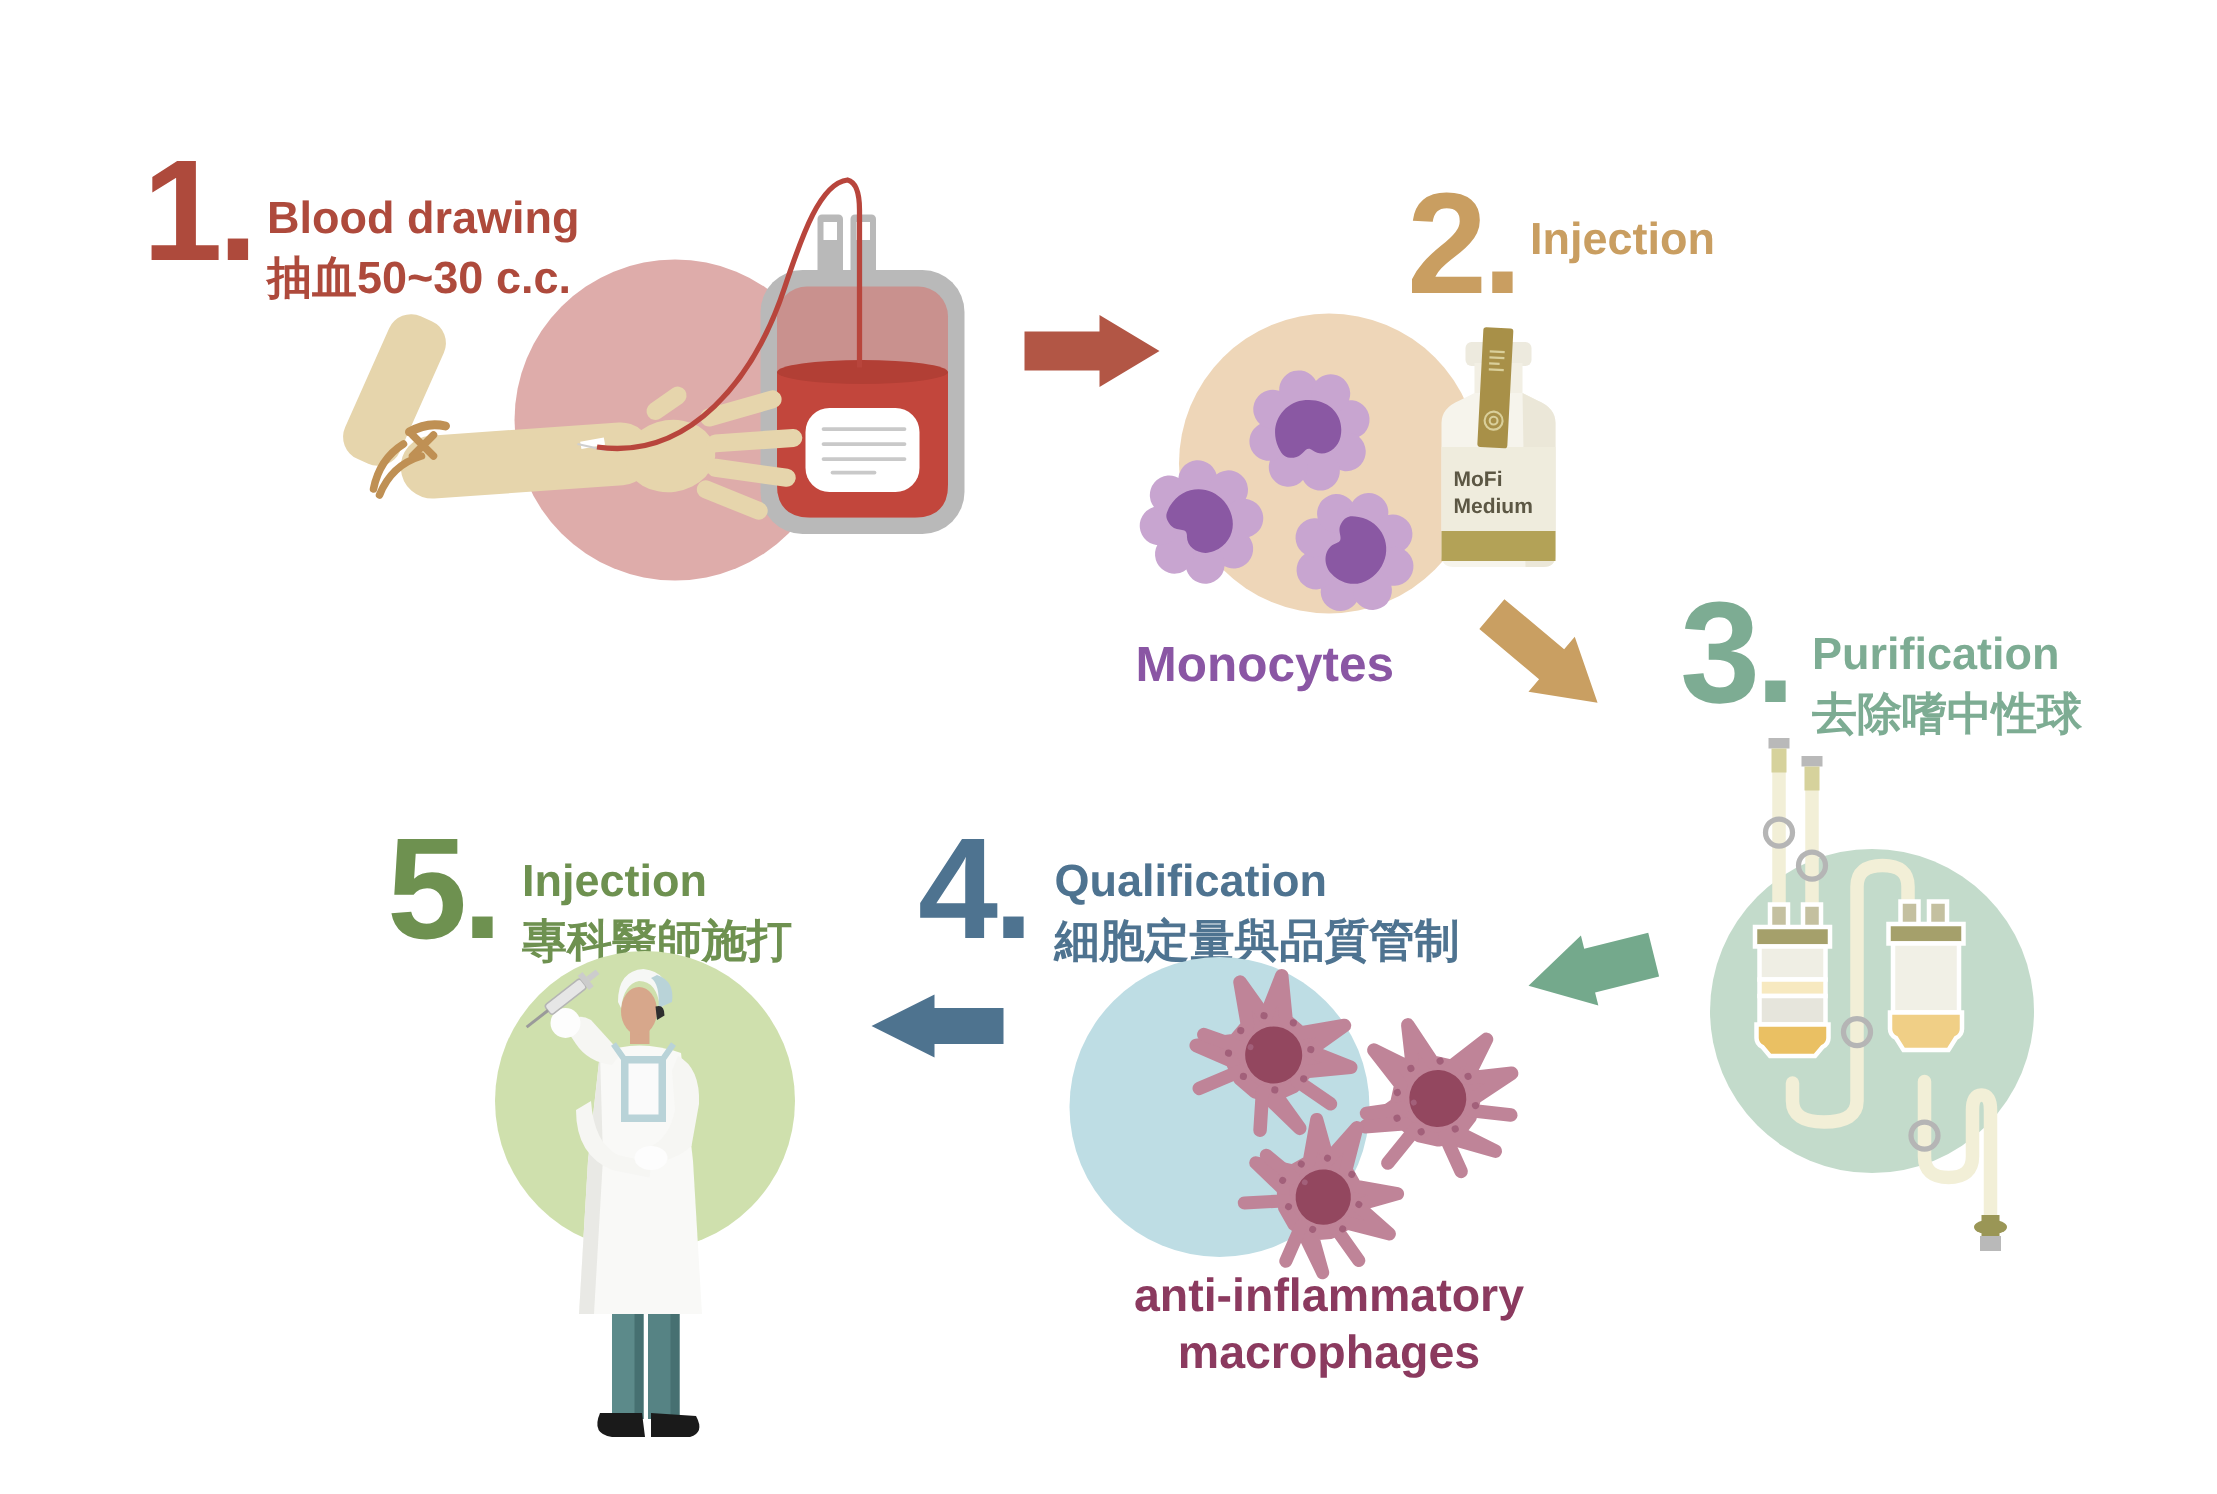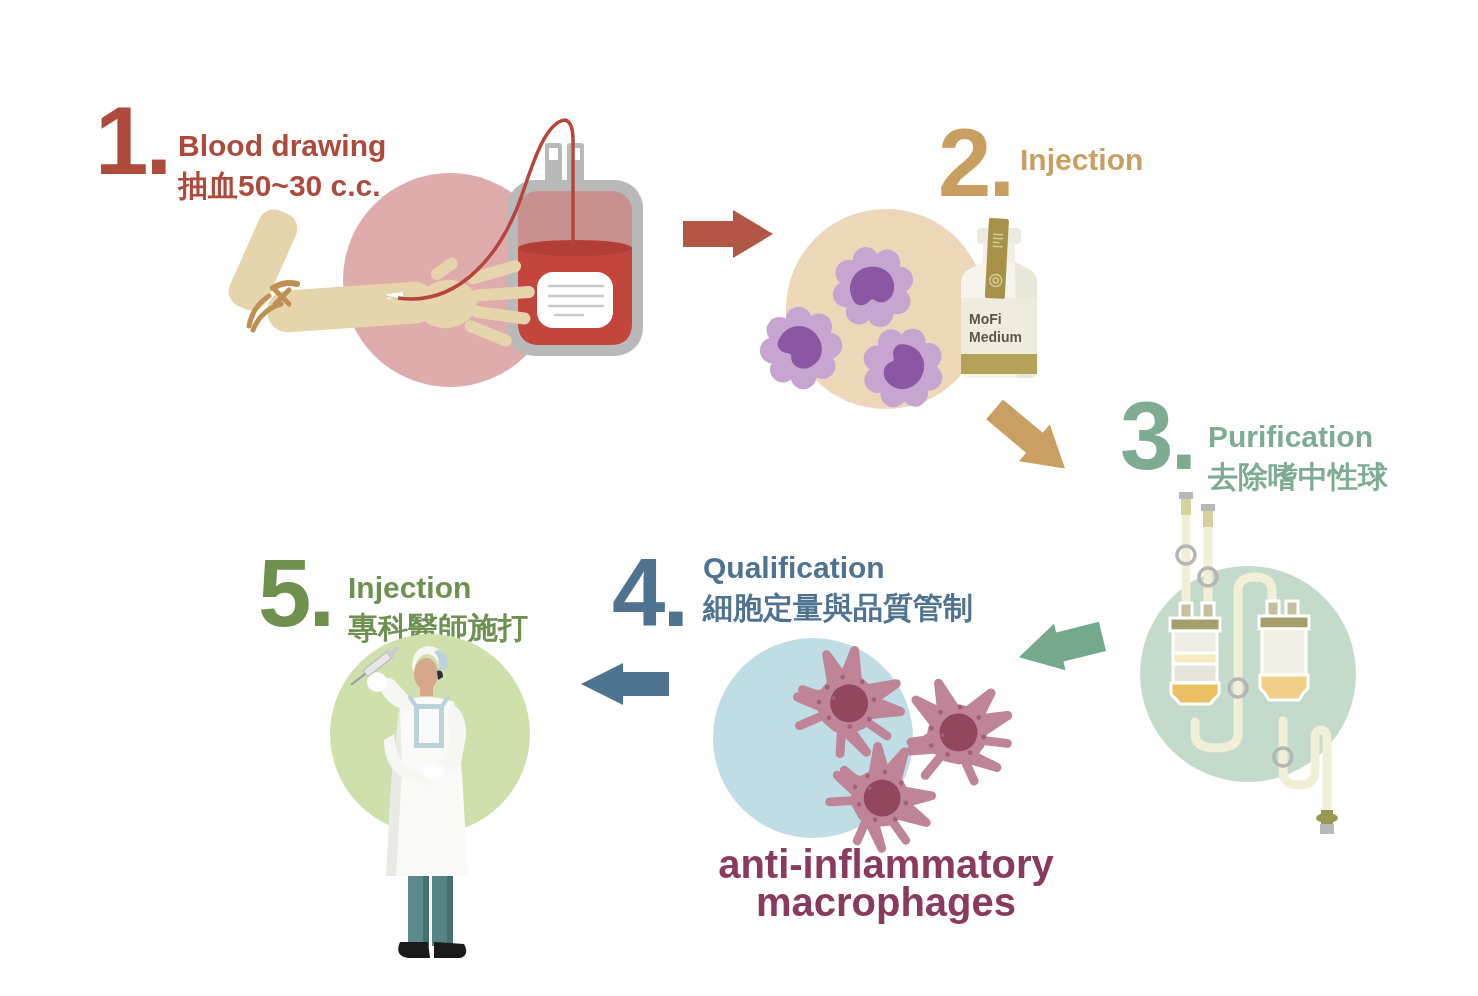--- a/index.html
+++ b/index.html
@@ -9,21 +9,21 @@
   }
   .abs{position:absolute;}
   .step-num{
     position:absolute;font-size:96px;font-weight:700;line-height:0.86;letter-spacing:-3px;
     white-space:nowrap;
   }
   .step-titles{position:absolute;font-size:30px;font-weight:700;line-height:40px;white-space:nowrap;margin-top:12px;}
   .c1{color:#ae4a3c;} .c2{color:#c99e61;} .c3{color:#7dac93;} .c4{color:#4e7390;} .c5{color:#6e9150;}
   .monocytes-label{position:absolute;left:757px;top:424px;font-size:33px;font-weight:700;color:#8a56a4;}
   .macro-label{position:absolute;left:716px;top:845px;width:340px;text-align:center;
-    font-size:40px;font-weight:700;line-height:38px;color:#8b3a5f;}
+    font-size:31px;font-weight:700;line-height:38px;color:#8b3a5f;}
   svg{display:block;overflow:visible;}
   text{font-family:"Liberation Sans","DejaVu Sans",sans-serif;}
 </style>
 </head>
 <body>
 
 <div class="canvas">
 
   <div class="step-num c1" style="left:95px;top:100px;">1.</div>
   <div class="step-titles c1" style="left:178px;top:114px;">
@@ -124,20 +124,21 @@
         <rect x="0" y="0" width="20" height="80" rx="2" fill="#a89048"></rect>
         <g stroke="#d9cf9a" stroke-width="1.4">
           <path d="M5,16 h10 M5,20 h10 M5,24 h7 M5,28 h10"></path>
           <circle cx="10" cy="62" r="6" fill="none"></circle>
           <circle cx="10" cy="62" r="2.6" fill="none"></circle>
         </g>
       </g>
     </g>
   </svg>
 
+  <div class="monocytes-label">Monocytes</div>
 
   <svg class="abs" style="left:998px;top:385px;" width="115" height="110" viewBox="0 0 115 110">
     <g transform="translate(12,6) rotate(40)">
       <polygon points="0,11 52,11 52,0 92,24 52,48 52,37 0,37" fill="#c99f62"></polygon>
     </g>
   </svg>
 
   <div class="step-num c3" style="left:1120px;top:395px;">3.</div>
   <div class="step-titles c3" style="left:1208px;top:405px;">
     <div>Purification</div>
@@ -191,21 +192,21 @@
     </g>
   </svg>
 
   <svg class="abs" style="left:1008px;top:622px;" width="104" height="66" viewBox="0 0 104 66">
     <g transform="rotate(-14 52 26)">
       <polygon points="96,10 52,10 52,1 10,25 52,49 52,40 96,40" fill="#74a98c"></polygon>
     </g>
   </svg>
 
   <div class="step-num c4" style="left:612px;top:552px;">4.</div>
-  <div class="step-titles c4" style="left:703px;top:536px;">
+  <div class="step-titles c4" style="left:703px;top:556px;">
     <div>Qualification</div>
     <div>細胞定量與品質管制</div>
   </div>
 
   <svg class="abs" style="left:695px;top:630px;" width="330" height="235" viewBox="0 0 330 235">
     <defs>
       <g id="mac">
         <path d="M54,0 L25,7 L18,18 L7,25 L26,45 L0,26 L-7,25 L-18,18 L-25,7 L-50,0 L-25,-7 L-18,-18 L-27,-46 L-7,-25 L0,-54 L7,-25 L18,-18 L46,-27 L25,-7 Z
                  M26,45 L0,26 Z" fill="#bf8498" stroke="#bf8498" stroke-width="9" stroke-linejoin="round"></path>
         <path d="M44,26 L20,14 M-44,28 L-19,13 M0,50 L-2,24 M-46,-8 L-22,-3" stroke="#bf8498" stroke-width="9" stroke-linecap="round"></path>

